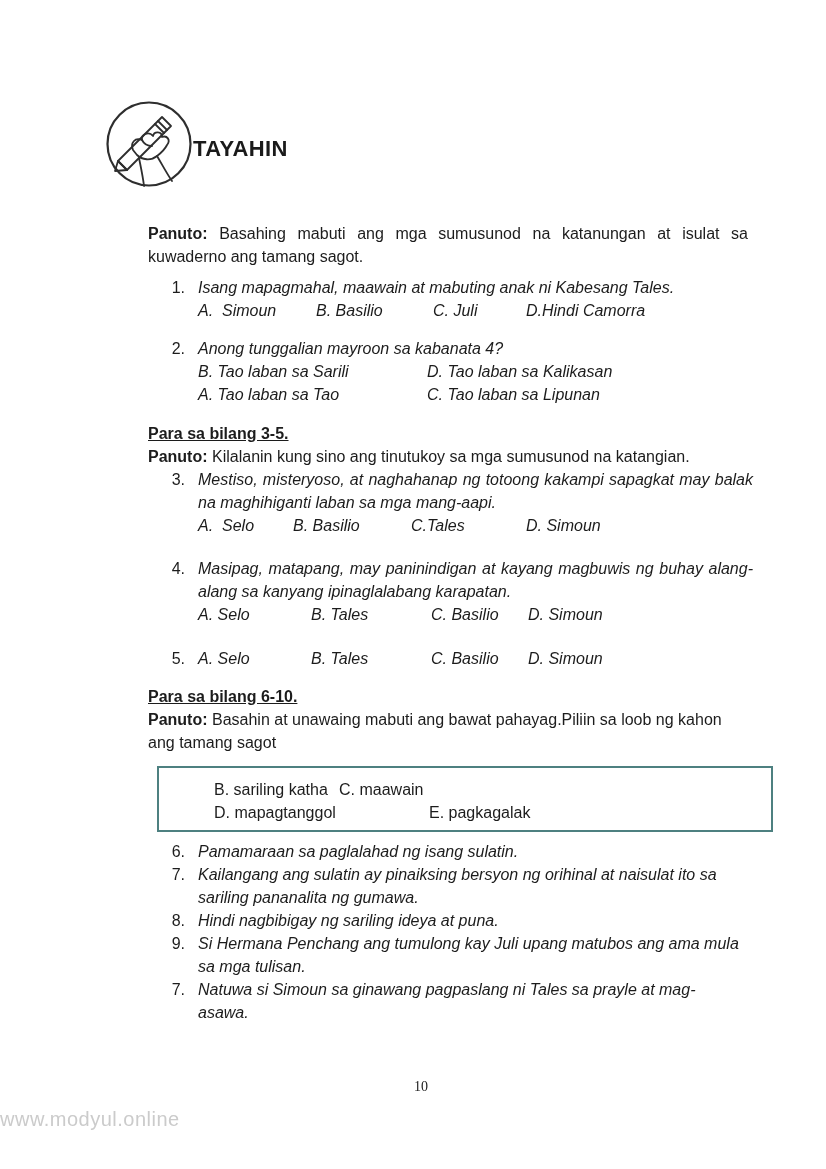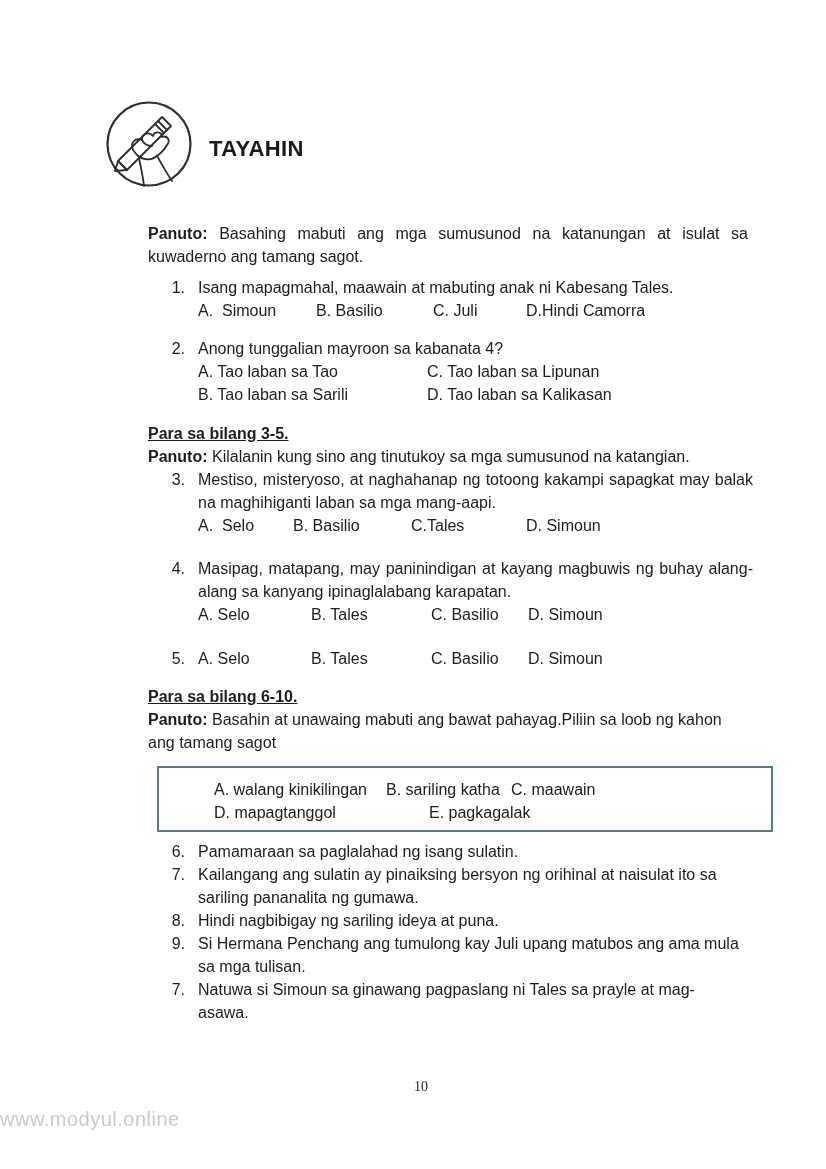--- a/index.html
+++ b/index.html
@@ -4,29 +4,29 @@
 <style>
   * { margin:0; padding:0; box-sizing:border-box; }
   html,body { background:#ffffff; }
   .page {
     position:relative; width:826px; height:1169px; background:#fff;
     font-family:"Liberation Sans","DejaVu Sans",sans-serif;
     font-size:16px; line-height:23px; color:#1c1c1c; overflow:hidden;
   }
   .header { position:absolute; top:100px; left:105px; display:flex; align-items:center; }
   .icon-wrap { width:88px; height:88px; flex:0 0 88px; }
-  .title { font-size:22px; font-weight:bold; letter-spacing:.4px; margin-left:16px; margin-top:8px; color:#1a1a1a; }
+  .title { font-size:22px; font-weight:bold; letter-spacing:.4px; margin-left:0; margin-top:8px; color:#1a1a1a; }
   .content { padding:222px 0 0 108px;margin-left:40px; }
   .para { width:600px; }
   .justify { text-align:justify; }
   .b { font-weight:bold; }
   .sec-heading { font-weight:bold;text-decoration:underline; }
   .q { display:flex; align-items:flex-start; }
   .qnum { width:50px; flex:0 0 50px; text-align:right; padding-right:13px; white-space:pre; }
-  .qbody { flex:1; }
+  .qbody { flex:1;font-style:italic; }
   .qtext { max-width:555px; }
   .tw550 { max-width:550px; }
   .tw540 { max-width:540px; }
   .optrow { display:flex; }
   .opt { display:inline-block; white-space:pre; }
   .w93{width:93px}.w95{width:95px}.w97{width:97px}.w113{width:113px}.w115{width:115px}
   .w117{width:117px}.w118{width:118px}.w120{width:120px}.w125{width:125px}
   .w172{width:172px}.w215{width:215px}.w229{width:229px}
   .mt8{margin-top:8px}.mt15{margin-top:15px}.mt16{margin-top:16px}
   .mt20{margin-top:20px}.mt21{margin-top:21px}
@@ -82,26 +82,26 @@
           <span class="opt">D.Hindi Camorra</span>
         </div>
       </div>
     </div>
 
     <div class="q mt15">
       <span class="qnum">2.</span>
       <div class="qbody">
         <div class="qtext">Anong tunggalian mayroon sa kabanata 4?</div>
         <div class="optrow">
+          <span class="opt w229">B. Tao laban sa Sarili</span>
+          <span class="opt">D. Tao laban sa Kalikasan</span>
+        </div>
+        <div class="optrow">
           <span class="opt w229">A. Tao laban sa Tao</span>
           <span class="opt">C. Tao laban sa Lipunan</span>
-        </div>
-        <div class="optrow">
-          <span class="opt w229">B. Tao laban sa Sarili</span>
-          <span class="opt">D. Tao laban sa Kalikasan</span>
         </div>
       </div>
     </div>
 
     <div class="sec-heading mt16">Para sa bilang 3-5.</div>
     <p class="para"><span class="b">Panuto:</span> <span>Kilalanin kung sino ang tinutukoy sa mga sumusunod na katangian.</span></p>
 
     <div class="q">
       <span class="qnum">3.</span>
       <div class="qbody">
@@ -138,21 +138,20 @@
           <span class="opt">D. Simoun</span>
         </div>
       </div>
     </div>
 
     <div class="sec-heading mt15">Para sa bilang 6-10.</div>
     <p class="para"><span class="b">Panuto:</span> <span>Basahin at unawaing mabuti ang bawat pahayag.Piliin sa loob ng kahon ang tamang sagot</span></p>
 
     <div class="choice-box">
       <div class="cb-row">
-        <span class="opt w172">A. walang kinikilingan</span>
         <span class="opt w125">B. sariling katha</span>
         <span class="opt">C. maawain</span>
       </div>
       <div class="cb-row">
         <span class="opt w215">D. mapagtanggol</span>
         <span class="opt">E. pagkagalak</span>
       </div>
     </div>
 
     <div class="q mt8">

